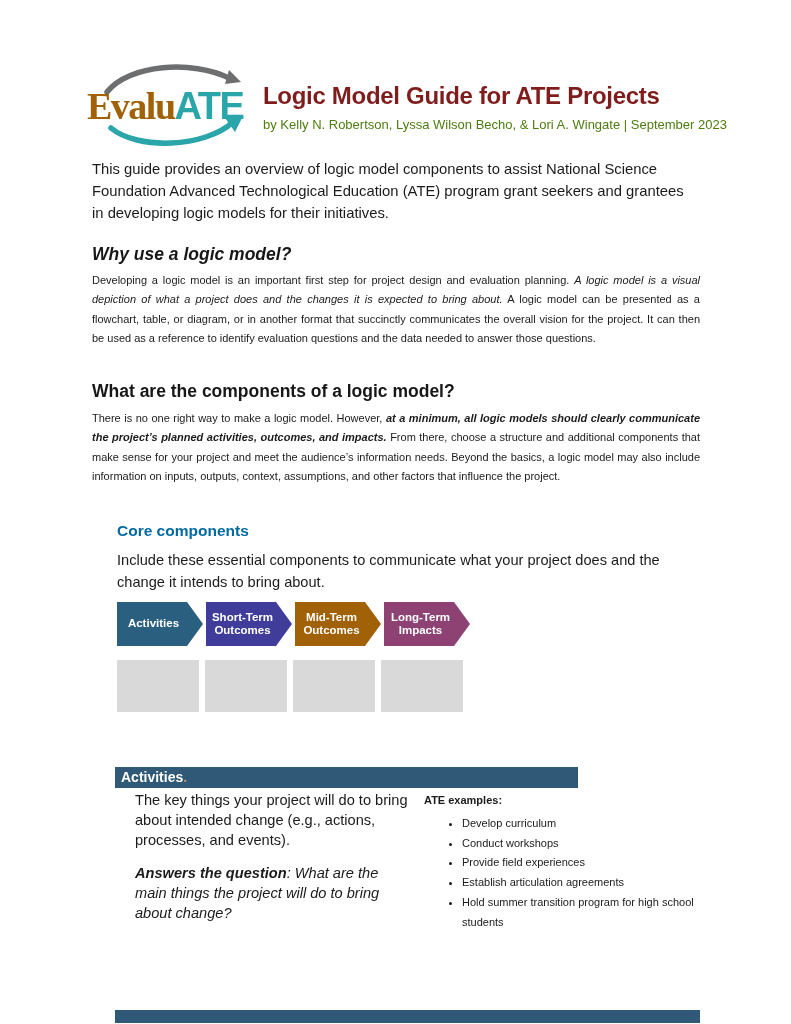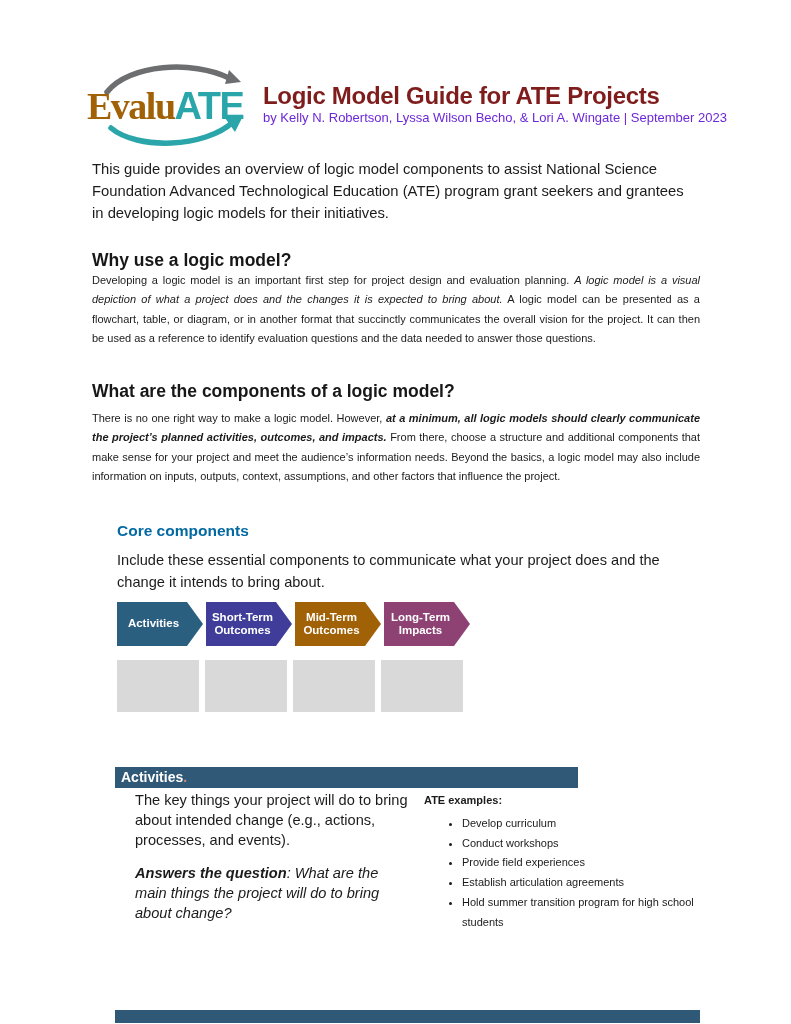--- a/index.html
+++ b/index.html
@@ -11,21 +11,21 @@
 
   
   .header { position:absolute; left:85px; top:58px; display:flex; align-items:flex-start; }
   .logo { position:relative; width:166px; height:92px; flex:0 0 auto; }
   .logo svg { position:absolute; left:0; top:0; }
   .logo-text { position:absolute; left:2px; top:26px; font-size:38px; font-weight:bold; letter-spacing:-1.5px; white-space:nowrap; }
   .logo-gray { color:#a16207;font-family:Liberation Serif, serif; }
   .logo-teal { color:#2aa6ab; }
   .title-block { margin-left:12px; padding-top:24px; }
   .doc-title { margin:0; font-size:24px; font-weight:bold; color:#7f1d1d; letter-spacing:-0.3px; white-space:nowrap; }
-  .byline { font-size:13px; color:#6d28d9; white-space:nowrap; }
+  .byline { margin-top:7px; font-size:13px; color:#4d7c0f; white-space:nowrap; }
 
   
   .intro { left:92px; top:158px; width:600px; font-size:14.8px; line-height:22px; margin:0; }
   .h2 { left:92px; font-size:17.5px; font-weight:bold; margin:0; color:#171717; }
   .bodypara { left:92px; width:608px; font-size:11px; line-height:19.3px; text-align:justify; margin:0; }
   .it { font-style:italic; }
   .bi { font-style:italic; font-weight:bold; }
 
   
   .h3 { left:117px; font-size:15.5px; font-weight:bold; margin:0; color:#0369a1; }
@@ -75,21 +75,21 @@
       <div class="logo-text"><span class="logo-gray">Evalu</span><span class="logo-teal">ATE</span></div>
     </div>
     <div class="title-block">
       <h1 class="doc-title">Logic Model Guide for ATE Projects</h1>
       <div class="byline">by Kelly N. Robertson, Lyssa Wilson Becho, &amp; Lori A. Wingate | September 2023</div>
     </div>
   </div>
 
   <p class="abs intro">This guide provides an overview of logic model components to assist National Science Foundation Advanced Technological Education (ATE) program grant seekers and grantees in developing logic models for their initiatives.</p>
 
-  <h2 class="abs h2" style="top:250px;">Why use a logic model?</h2>
+  <h2 class="abs h2" style="top:244px;font-style:italic;">Why use a logic model?</h2>
   <p class="abs bodypara" style="top:271px;"><span>Developing a logic model is an important first step for project design and evaluation planning. </span><span class="it">A logic model is a visual depiction of what a project does and the changes it is expected to bring about.</span><span> A logic model can be presented as a flowchart, table, or diagram, or in another format that succinctly communicates the overall vision for the project. It can then be used as a reference to identify evaluation questions and the data needed to answer those questions.</span></p>
 
   <h2 class="abs h2" style="top:381px;">What are the components of a logic model?</h2>
   <p class="abs bodypara" style="top:409px;"><span>There is no one right way to make a logic model. However, </span><span class="bi">at a minimum, all logic models should clearly communicate the project’s planned activities, outcomes, and impacts.</span><span> From there, choose a structure and additional components that make sense for your project and meet the audience’s information needs. Beyond the basics, a logic model may also include information on inputs, outputs, context, assumptions, and other factors that influence the project.</span></p>
 
   <h3 class="abs h3" style="top:522px;">Core components</h3>
   <p class="abs corebody" style="top:550px;">Include these essential components to communicate what your project does and the change it intends to bring about.</p>
 
   <div class="abs arrows">
       <div class="arrow" style="background: rgb(43, 95, 128);">

